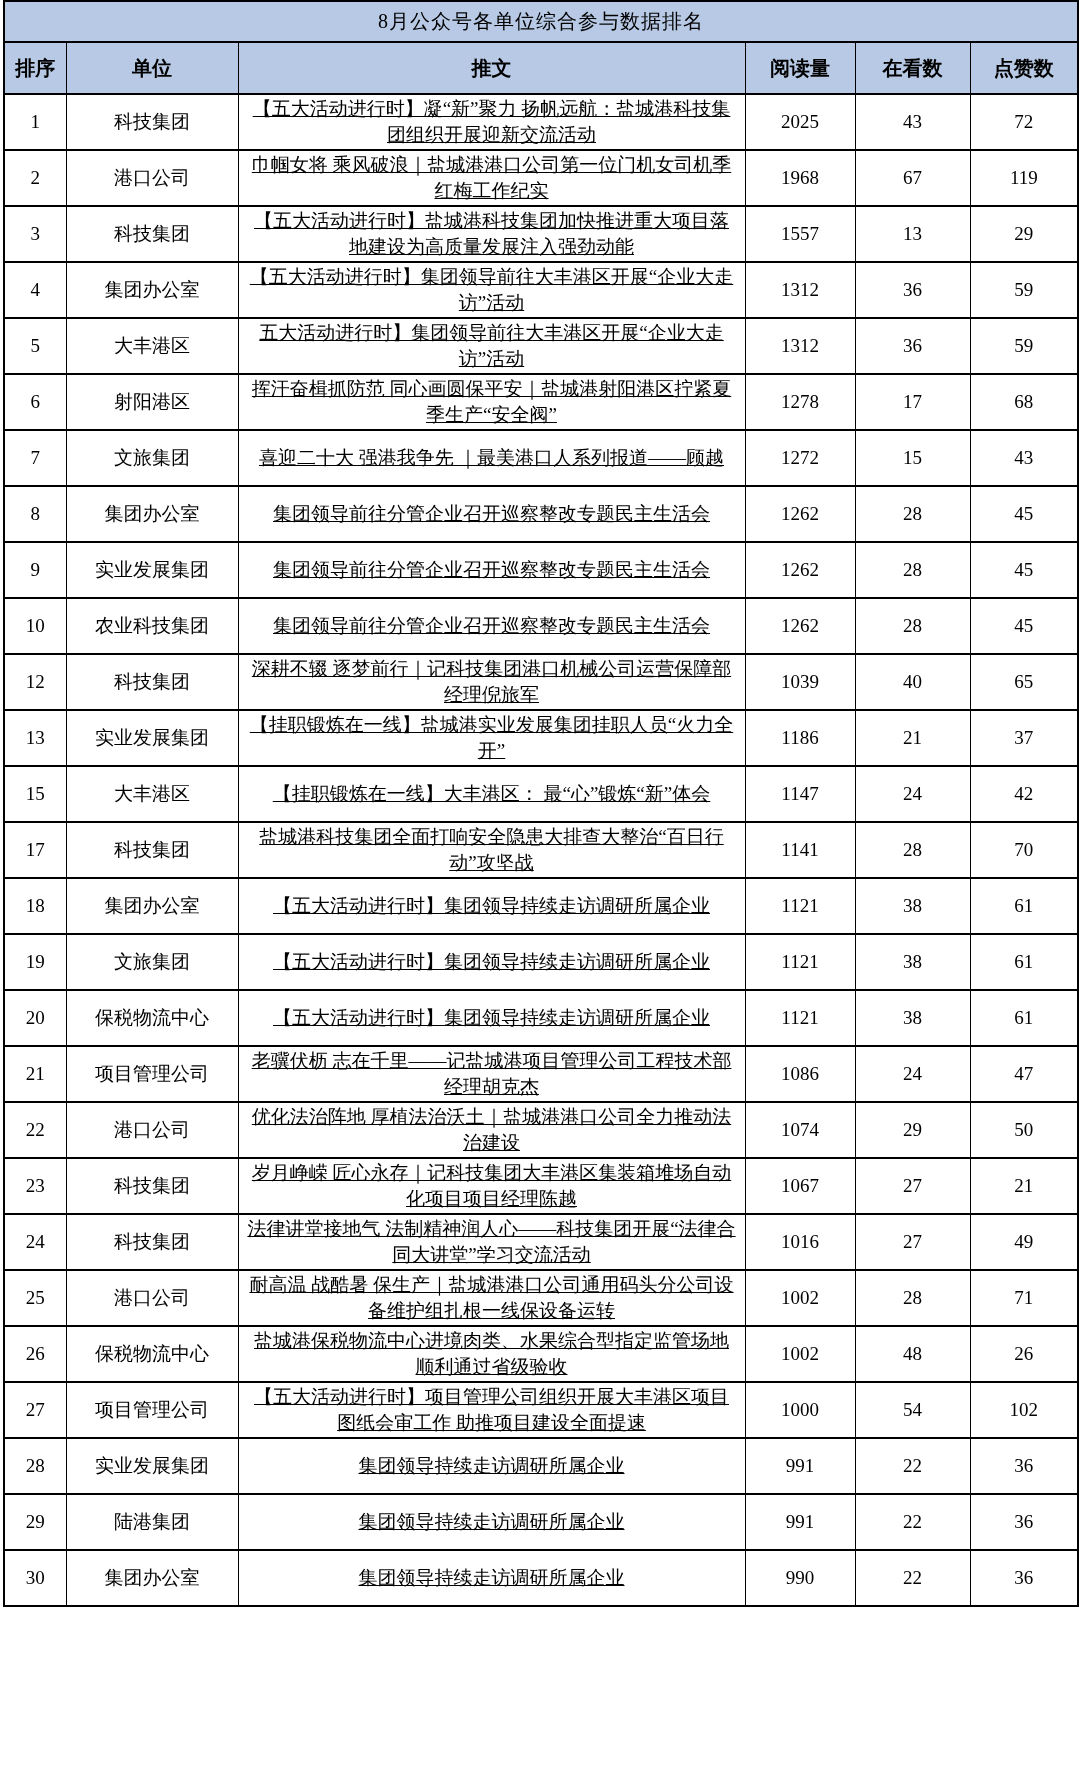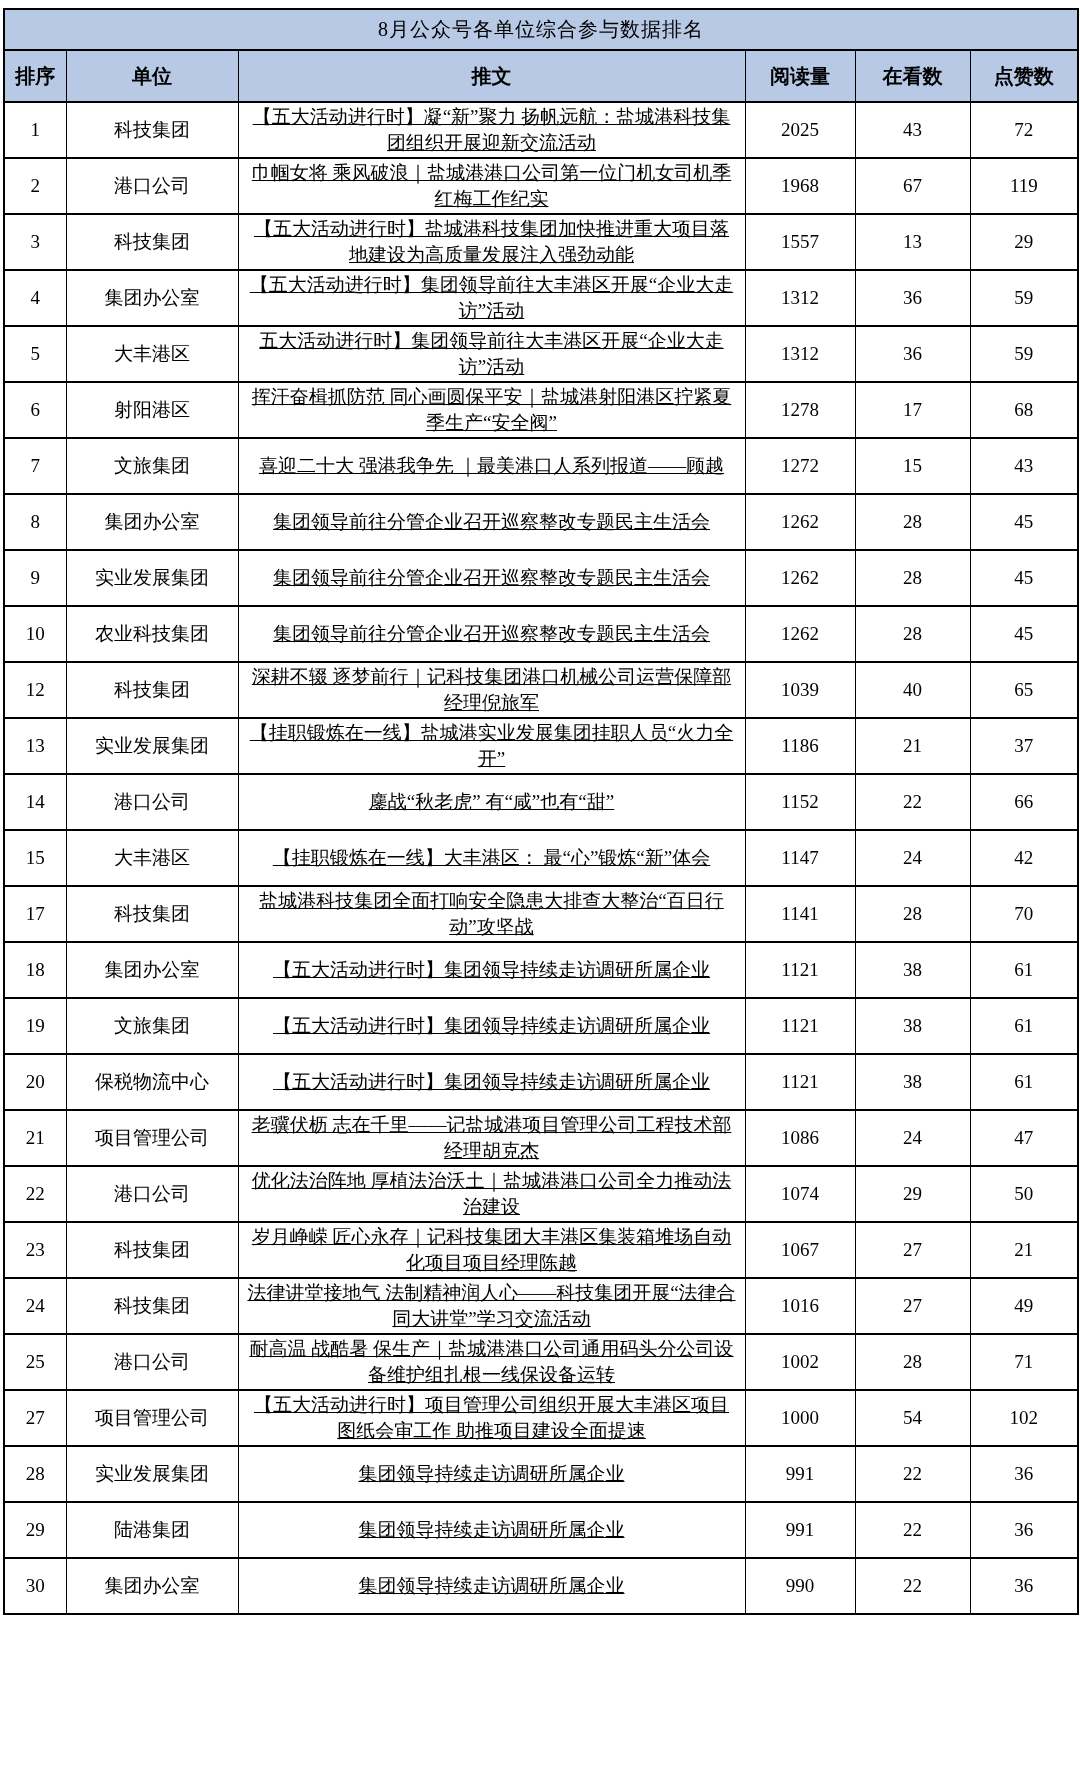--- a/index.html
+++ b/index.html
@@ -5,21 +5,21 @@
   html, body {
     margin: 0;
     padding: 0;
     background: #ffffff;
     width: 1080px;
   }
   .sheet {
     width: 1080px;
     height: 1781px;
     box-sizing: border-box;
-    padding: 8px 3px 0 3px;
+    padding: 0 3px 0 3px;
     background: #ffffff;
   }
   table.rank-table {
     width: 1074px;
     table-layout: fixed;
     border-collapse: collapse;
     border: 2px solid #000;
     font-family: "Liberation Serif", "DejaVu Serif", serif;
     color: #000;
   }
@@ -177,28 +177,20 @@
         </tr>
         <tr data-name="table-row">
           <td data-name="rank-cell">13</td>
           <td data-name="unit-cell">实业发展集团</td>
           <td data-name="tweet-cell">【挂职锻炼在一线】盐城港实业发展集团挂职人员“火力全开”</td>
           <td data-name="reads-cell">1186</td>
           <td data-name="watching-cell">21</td>
           <td data-name="likes-cell">37</td>
         </tr>
         <tr data-name="table-row">
-          <td data-name="rank-cell">14</td>
-          <td data-name="unit-cell">港口公司</td>
-          <td data-name="tweet-cell">鏖战“秋老虎” 有“咸”也有“甜”</td>
-          <td data-name="reads-cell">1152</td>
-          <td data-name="watching-cell">22</td>
-          <td data-name="likes-cell">66</td>
-        </tr>
-        <tr data-name="table-row">
           <td data-name="rank-cell">15</td>
           <td data-name="unit-cell">大丰港区</td>
           <td data-name="tweet-cell">【挂职锻炼在一线】大丰港区： 最“心”锻炼“新”体会</td>
           <td data-name="reads-cell">1147</td>
           <td data-name="watching-cell">24</td>
           <td data-name="likes-cell">42</td>
         </tr>
         <tr data-name="table-row">
           <td data-name="rank-cell">17</td>
           <td data-name="unit-cell">科技集团</td>
@@ -265,20 +257,28 @@
         </tr>
         <tr data-name="table-row">
           <td data-name="rank-cell">25</td>
           <td data-name="unit-cell">港口公司</td>
           <td data-name="tweet-cell">耐高温 战酷暑 保生产｜盐城港港口公司通用码头分公司设备维护组扎根一线保设备运转</td>
           <td data-name="reads-cell">1002</td>
           <td data-name="watching-cell">28</td>
           <td data-name="likes-cell">71</td>
         </tr>
         <tr data-name="table-row">
+          <td data-name="rank-cell">26</td>
+          <td data-name="unit-cell">保税物流中心</td>
+          <td data-name="tweet-cell">盐城港保税物流中心进境肉类、水果综合型指定监管场地顺利通过省级验收</td>
+          <td data-name="reads-cell">1002</td>
+          <td data-name="watching-cell">48</td>
+          <td data-name="likes-cell">26</td>
+        </tr>
+        <tr data-name="table-row">
           <td data-name="rank-cell">27</td>
           <td data-name="unit-cell">项目管理公司</td>
           <td data-name="tweet-cell">【五大活动进行时】项目管理公司组织开展大丰港区项目图纸会审工作 助推项目建设全面提速</td>
           <td data-name="reads-cell">1000</td>
           <td data-name="watching-cell">54</td>
           <td data-name="likes-cell">102</td>
         </tr>
         <tr data-name="table-row">
           <td data-name="rank-cell">28</td>
           <td data-name="unit-cell">实业发展集团</td>

